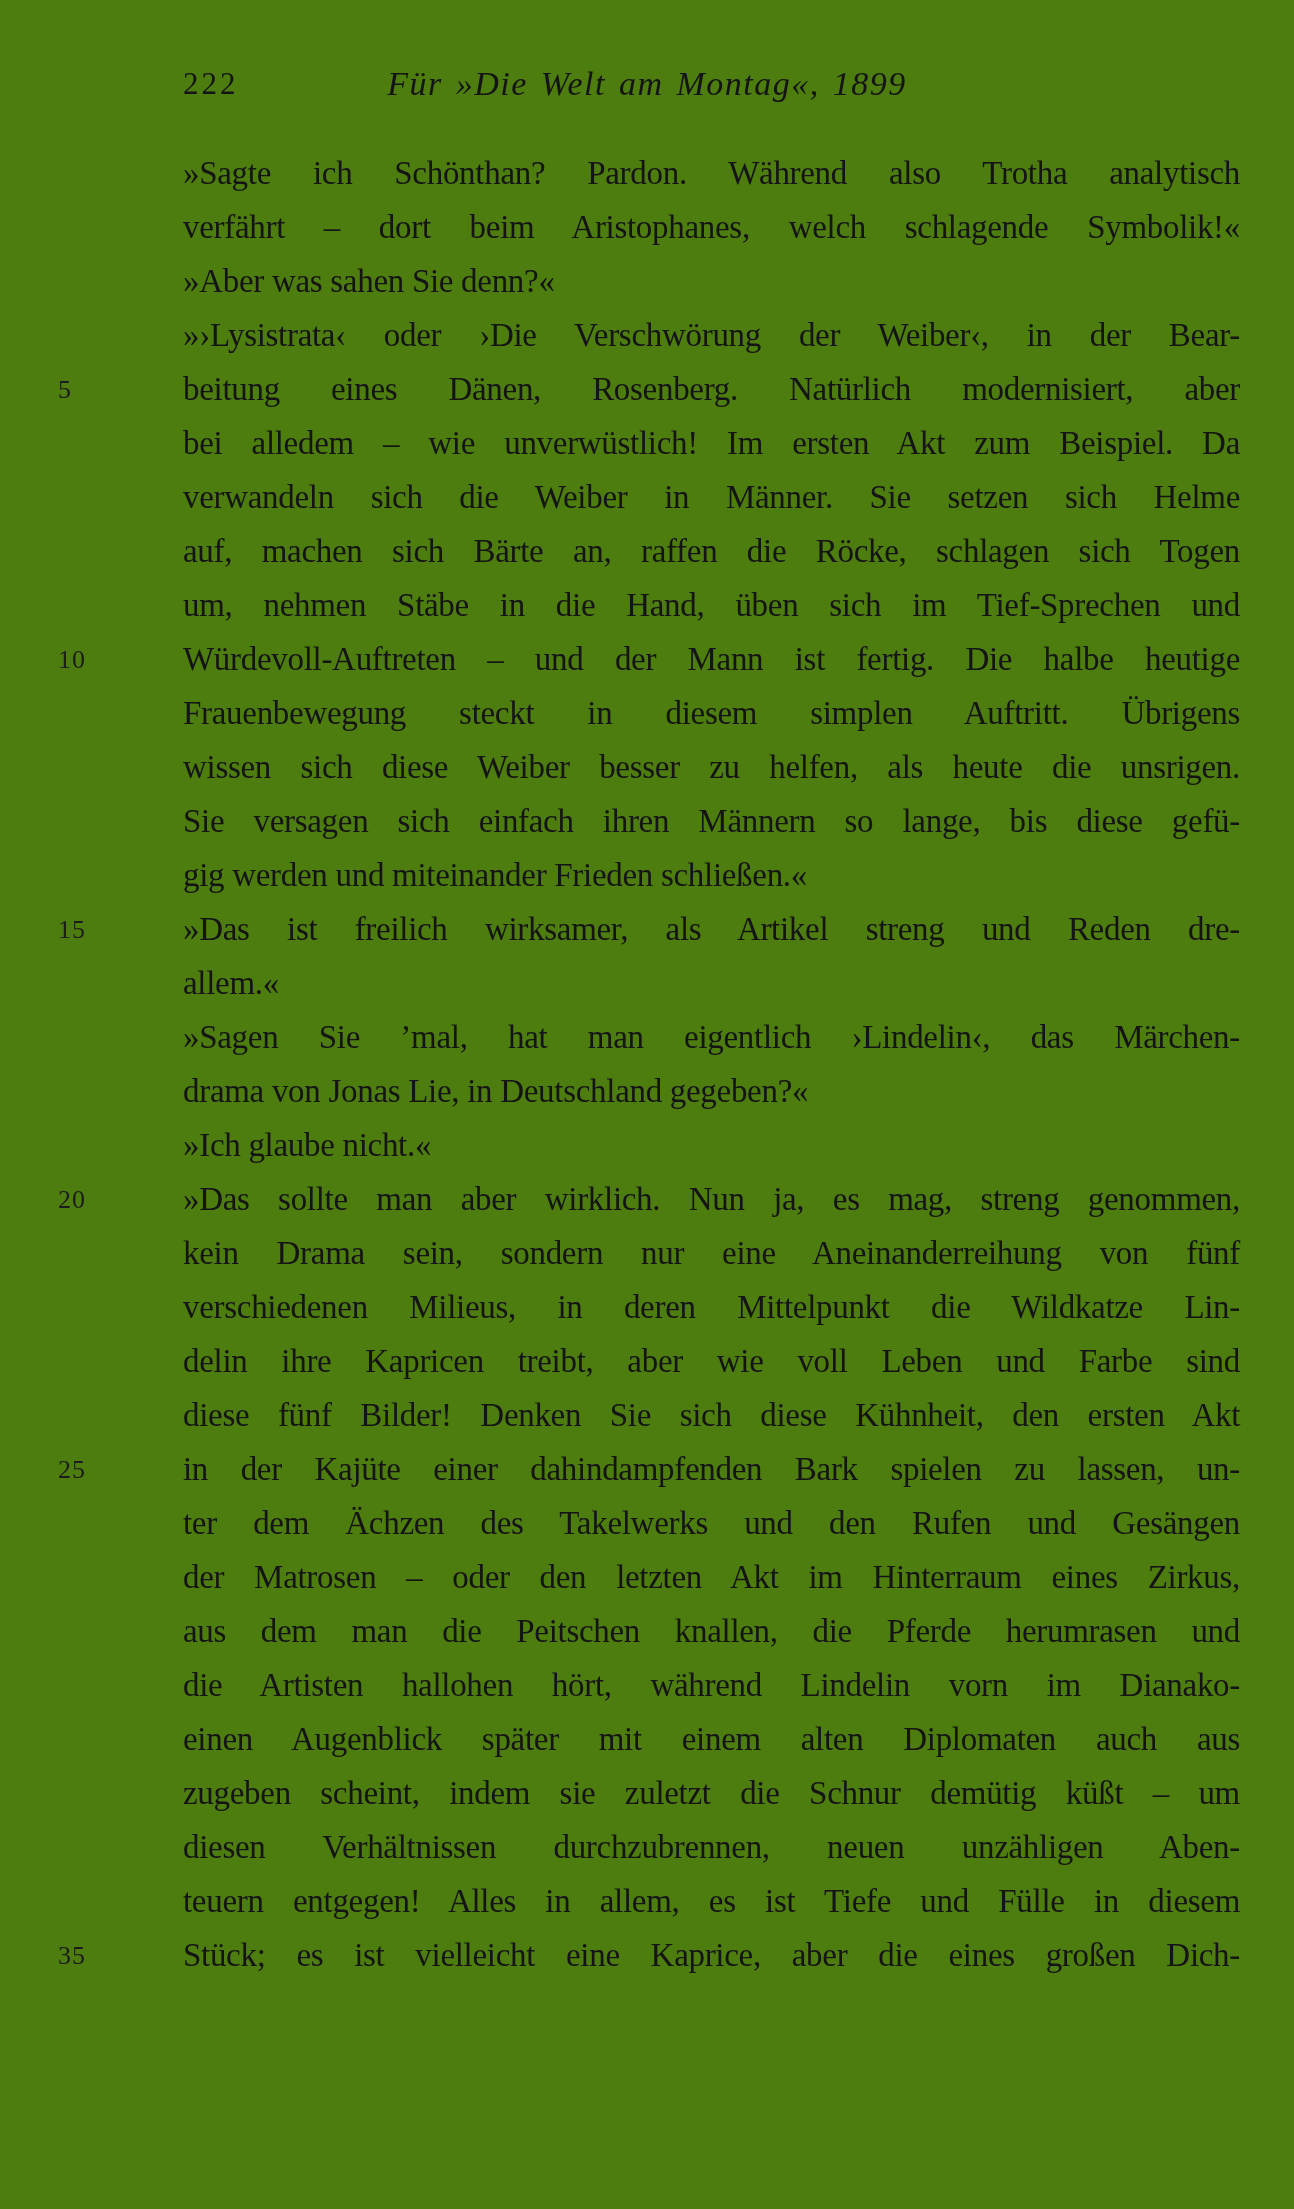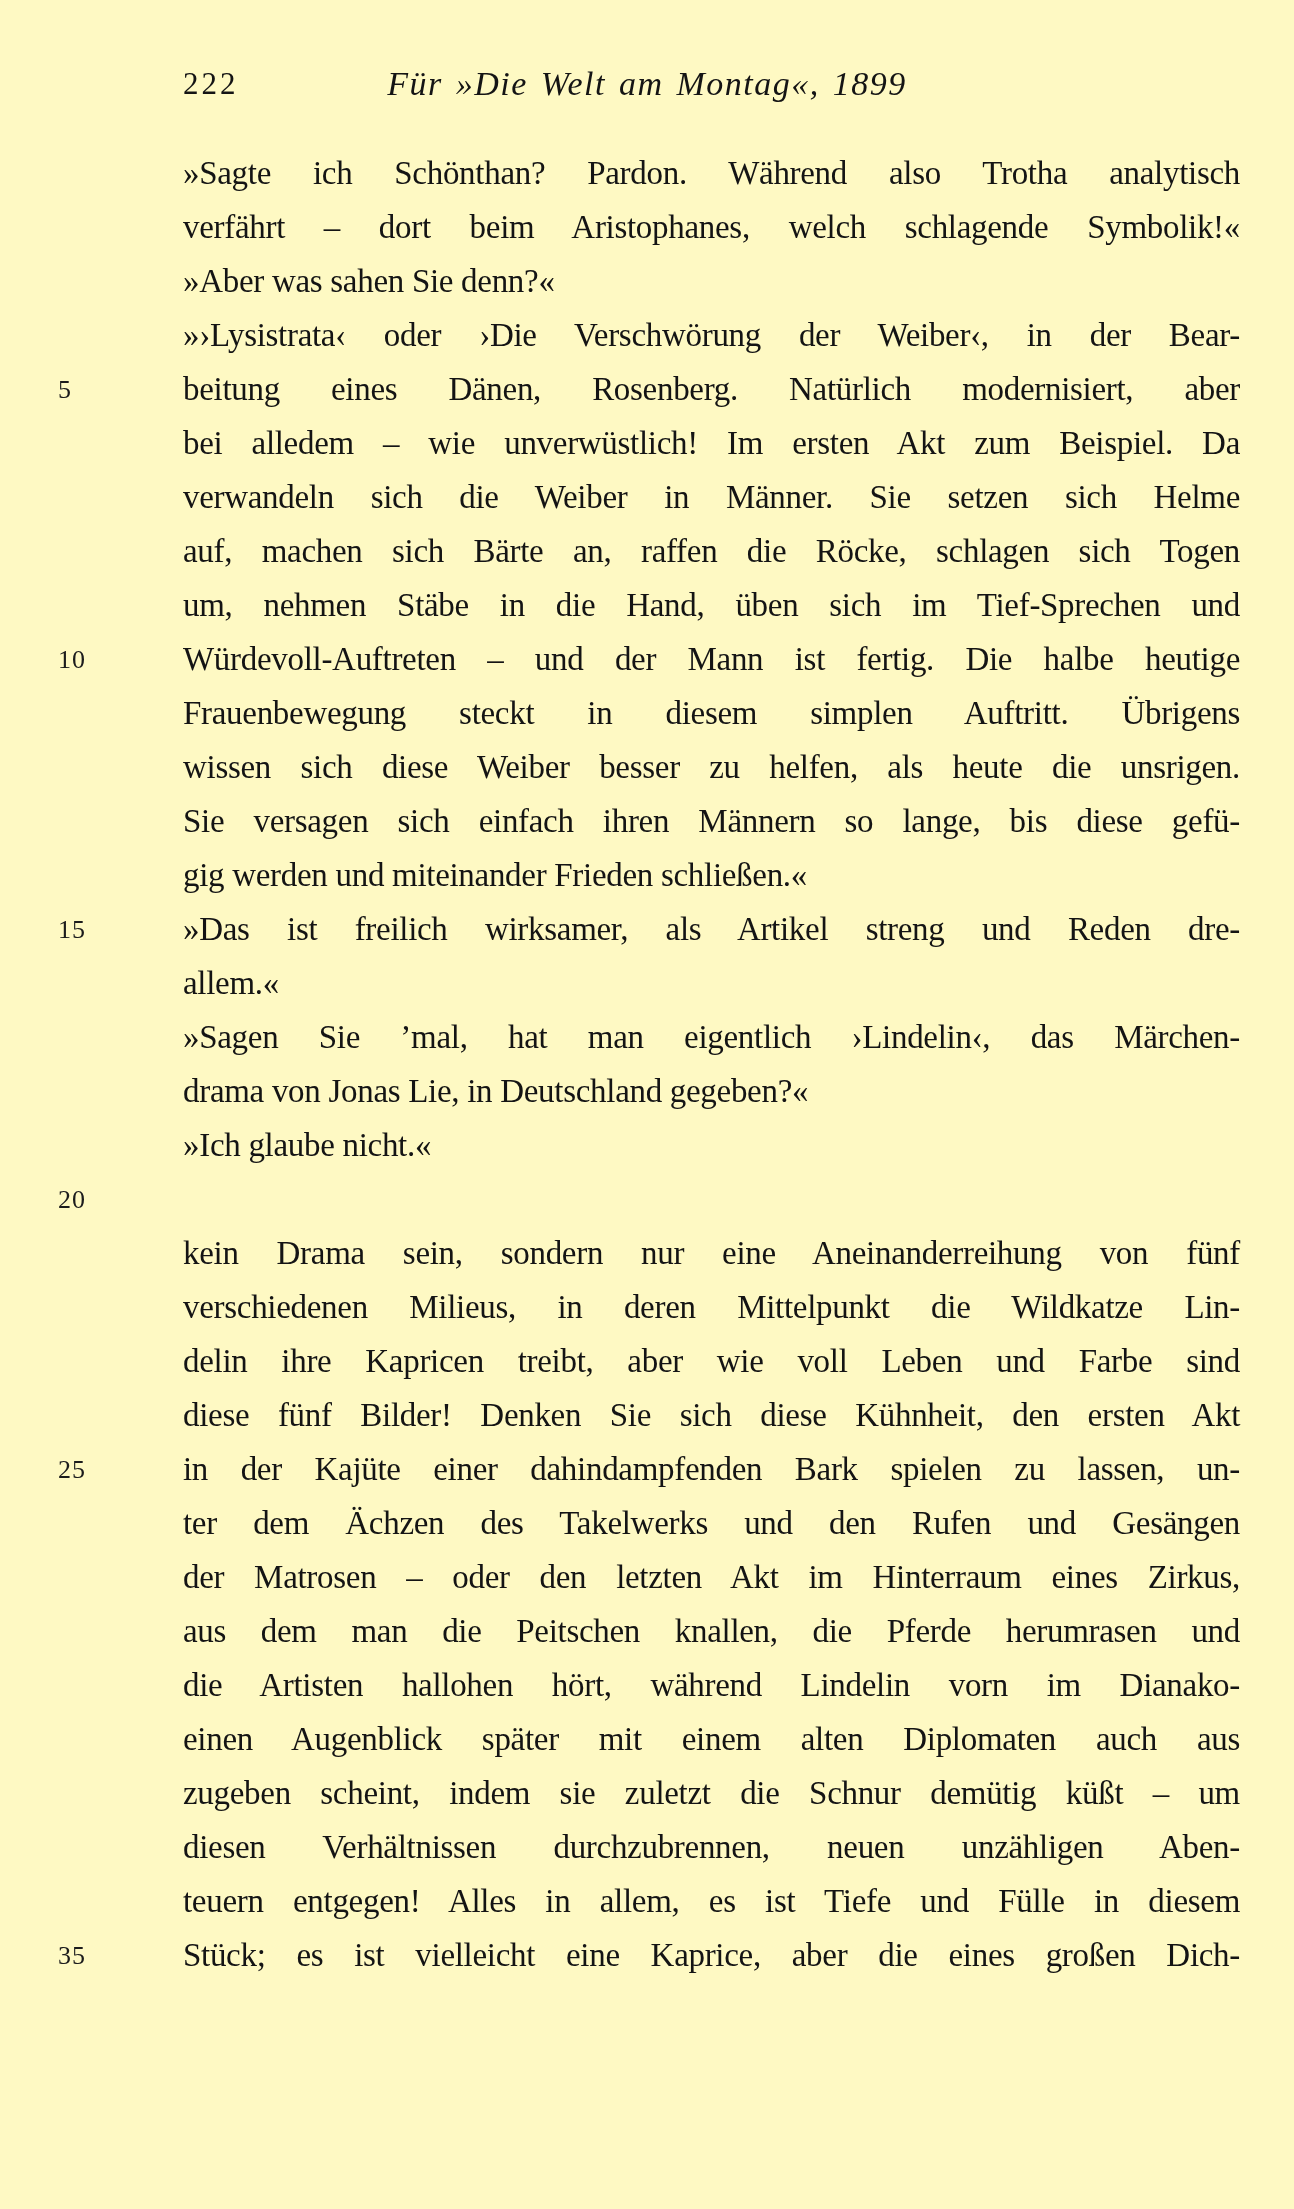--- a/index.html
+++ b/index.html
@@ -1,21 +1,21 @@
 <!DOCTYPE html>
 <html><head>
 <meta charset="utf-8">
 <style>
   html, body { margin: 0; padding: 0; background: #e8e8e8; }
   .page {
     position: relative;
     width: 1294px;
     height: 2209px;
     margin: 0 auto;
-    background: #fef9c3;
+    background: #4d7c0f;
     color: #141414;
     font-family: "Liberation Serif", serif;
     overflow: hidden;
   }
   .header {
     position: absolute;
     top: 58px;
     left: 0;
     width: 100%;
     height: 52px;
@@ -88,21 +88,21 @@
       <div class="line j"><span class="lnum">10</span><span>Würdevoll-Auftreten – und der Mann ist fertig. Die halbe heutige</span></div>
       <div class="line j"><span>Frauenbewegung steckt in diesem simplen Auftritt. Übrigens</span></div>
       <div class="line j"><span>wissen sich diese Weiber besser zu helfen, als heute die unsrigen.</span></div>
       <div class="line j"><span>Sie versagen sich einfach ihren Männern so lange, bis diese gefü-</span></div>
       <div class="line"><span>gig werden und miteinander Frieden schließen.«</span></div>
       <div class="line j"><span class="lnum">15</span><span>»Das ist freilich wirksamer, als Artikel streng und Reden dre-</span></div>
       <div class="line"><span>allem.«</span></div>
       <div class="line j"><span>»Sagen Sie ’mal, hat man eigentlich ›Lindelin‹, das Märchen-</span></div>
       <div class="line"><span>drama von Jonas Lie, in Deutschland gegeben?«</span></div>
       <div class="line"><span>»Ich glaube nicht.«</span></div>
-      <div class="line j"><span class="lnum">20</span></div>
+      <div class="line j"><span class="lnum">20</span><span>»Das sollte man aber wirklich. Nun ja, es mag, streng genommen,</span></div>
       <div class="line j"><span>kein Drama sein, sondern nur eine Aneinanderreihung von fünf</span></div>
       <div class="line j"><span>verschiedenen Milieus, in deren Mittelpunkt die Wildkatze Lin-</span></div>
       <div class="line j"><span>delin ihre Kapricen treibt, aber wie voll Leben und Farbe sind</span></div>
       <div class="line j"><span>diese fünf Bilder! Denken Sie sich diese Kühnheit, den ersten Akt</span></div>
       <div class="line j"><span class="lnum">25</span><span>in der Kajüte einer dahindampfenden Bark spielen zu lassen, un-</span></div>
       <div class="line j"><span>ter dem Ächzen des Takelwerks und den Rufen und Gesängen</span></div>
       <div class="line j"><span>der Matrosen – oder den letzten Akt im Hinterraum eines Zirkus,</span></div>
       <div class="line j"><span>aus dem man die Peitschen knallen, die Pferde herumrasen und</span></div>
       <div class="line j"><span>die Artisten hallohen hört, während Lindelin vorn im Dianako-</span></div>
       <div class="line j"><span>einen Augenblick später mit einem alten Diplomaten auch aus</span></div>

